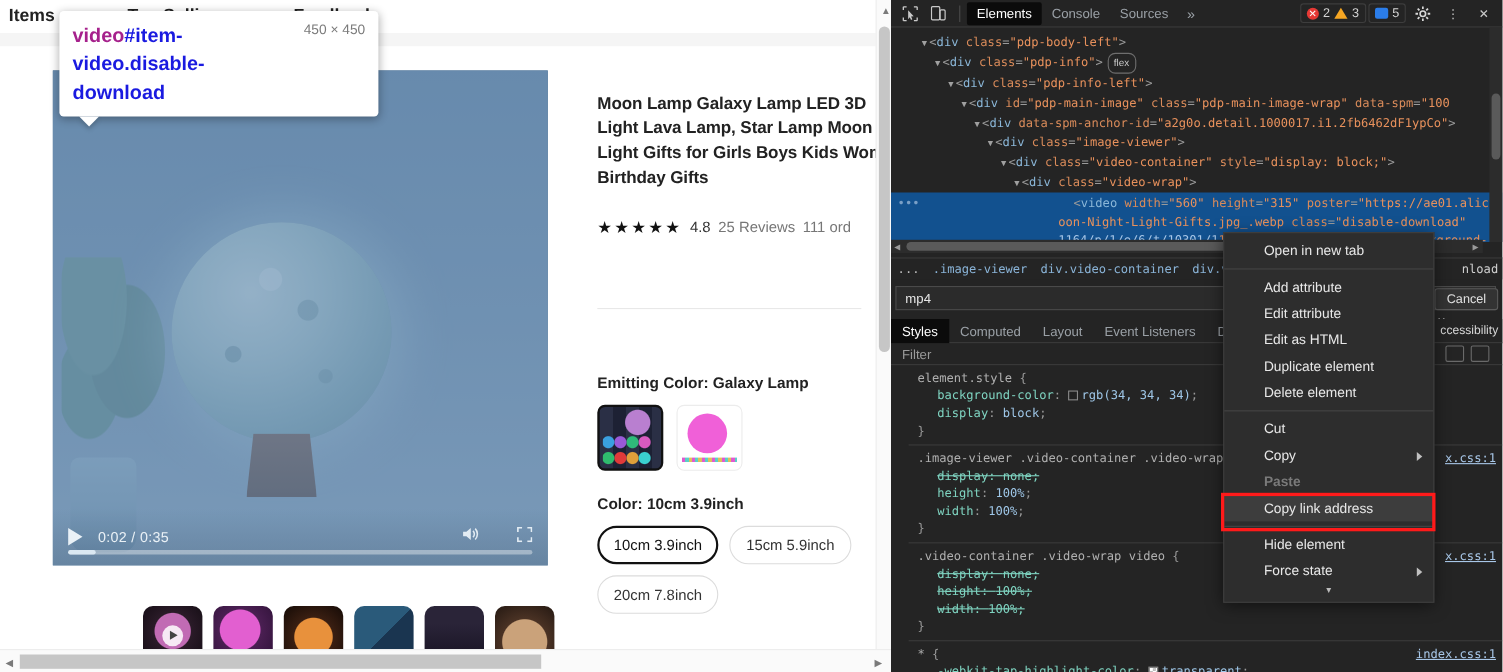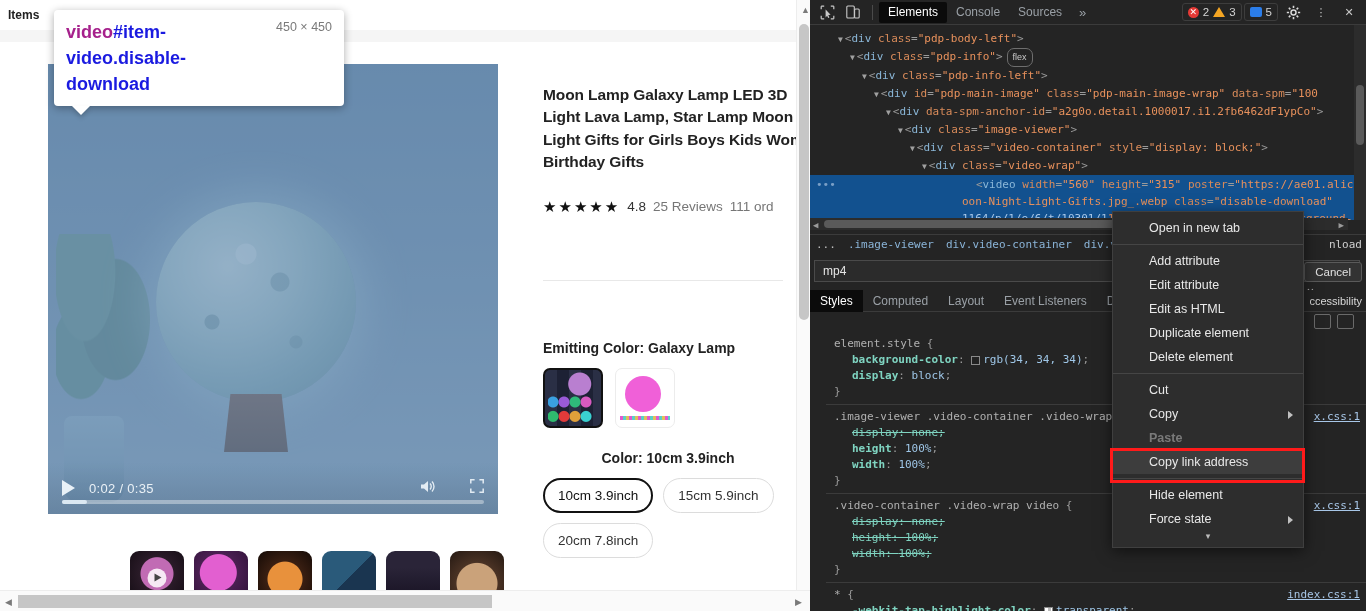--- a/index.html
+++ b/index.html
@@ -13,21 +13,21 @@
   
   #page {
     position:absolute; left:0; top:0; width:810px; height:611px;
     background:#ffffff; overflow:hidden;
   }
 
   
   #nav {
     position:absolute; left:0; top:0; width:810px; height:30px;
     display:flex; align-items:center; gap:66px; padding-left:8px;
-    font-size:12px; font-weight:bold; color:#222;
+    font-size:16px; font-weight:bold; color:#222;
     background:#ffffff;
   }
   #nav .nav-item { white-space:nowrap; cursor:pointer; }
 
   #nav-underline {
     position:absolute; left:0; top:30px; width:810px; height:12px;
     background:#f5f5f5;
   }
 
   
@@ -172,21 +172,21 @@
   .sw2{ background:#fff; }
   .sw2:after{
     content:""; position:absolute; left:9px; top:7px; width:36px; height:36px;
     border-radius:50%; background:#f060d8;
   }
   .sw2:before{
     content:""; position:absolute; left:4px; bottom:7px; right:4px; height:4px;
     background:repeating-linear-gradient(90deg,#e05ad0 0 3px,#5ad0c8 3px 6px,#e0c05a 6px 9px);
   }
 
-  #size-label{ margin-top:22px;text-align:center; }
+  #size-label{ margin-top:22px; }
   #size-options{ margin-top:12px; display:flex; flex-wrap:wrap; gap:10px; width:250px; }
   .size-btn{
     padding:9px 14px; border-radius:18px; background:#fff; cursor:pointer;
     font-size:13.5px; color:#333; border:1px solid #dcdcdc; white-space:nowrap;
   }
   .size-btn.selected{ border:2px solid #111; color:#111; padding:8px 13px; }
 
   
   #inspect-tooltip{
     position:absolute; left:54px; top:10px; width:290px;
@@ -345,21 +345,21 @@
     font-family:"Liberation Sans", sans-serif;
   }
 
   
   #css-rules{
     position:absolute; left:0; top:332px; width:556px; height:279px;
     overflow:hidden; line-height:16px;padding-left:16px;
   }
   .rule{ border-bottom:1px solid #3b3b3b; padding:4px 0 4px 8px; position:relative; }
   .sel-text{ color:#b0b0b0; }
-  .prop{ color:#7fd4c1;font-weight:bold; }
+  .prop{ color:#7fd4c1; }
   .val{ color:#9fc7e8; }
   .strike{ text-decoration:line-through; color:#7fd4c1; }
   .srclink{
     position:absolute; right:6px; top:4px; color:#a8c7e8;
     text-decoration:underline; font-size:11px; cursor:pointer;
   }
   .cbox{
     display:inline-block; width:9px; height:9px; border:1px solid #8a8a8a;
     background:#222222; vertical-align:middle; margin-right:3px;
   }
@@ -599,20 +599,21 @@
   <div id="search-cancel">Cancel</div>
 
   <div id="styles-tabs">
     <div class="st-tab active">Styles</div>
     <div class="st-tab">Computed</div>
     <div class="st-tab">Layout</div>
     <div class="st-tab">Event Listeners</div>
     <div class="st-tab">DO</div>
   </div>
 
+  <div id="styles-filter">Filter</div>
   <div id="st-icons" style="position:absolute; right:6px; top:314px; display:flex; gap:6px;">
     <div class="st-ico"></div>
     <div class="st-ico"></div>
   </div>
 
   <div id="css-rules">
     <div class="rule">
       <div><span class="sel-text">element.style</span><span class="pn"> {</span></div>
       <div style="padding-left:18px;">
         <span class="prop">background-color</span><span class="pn">: </span><span class="cbox"></span><span class="val">rgb(34, 34, 34)</span><span class="pn">;</span>

